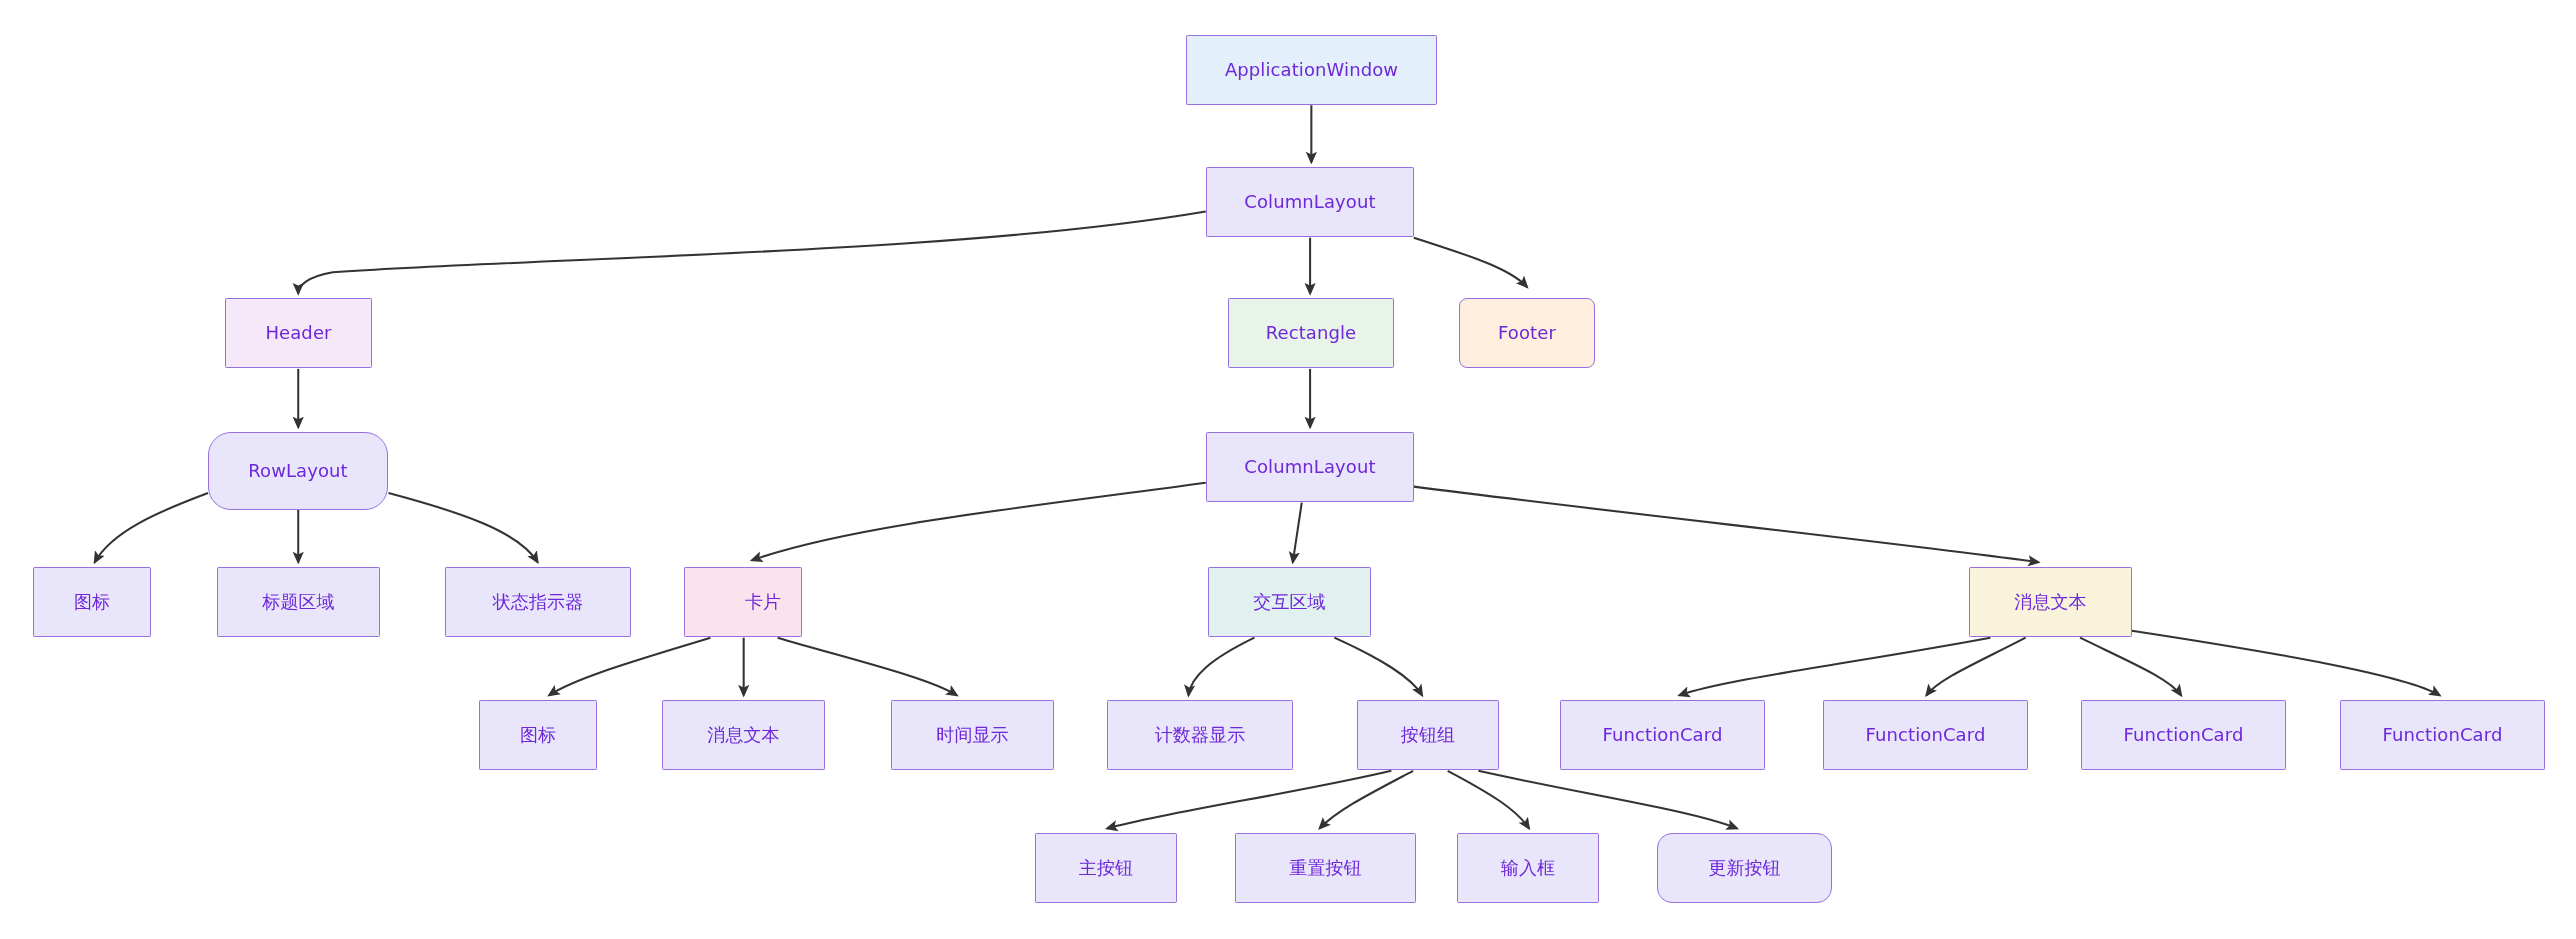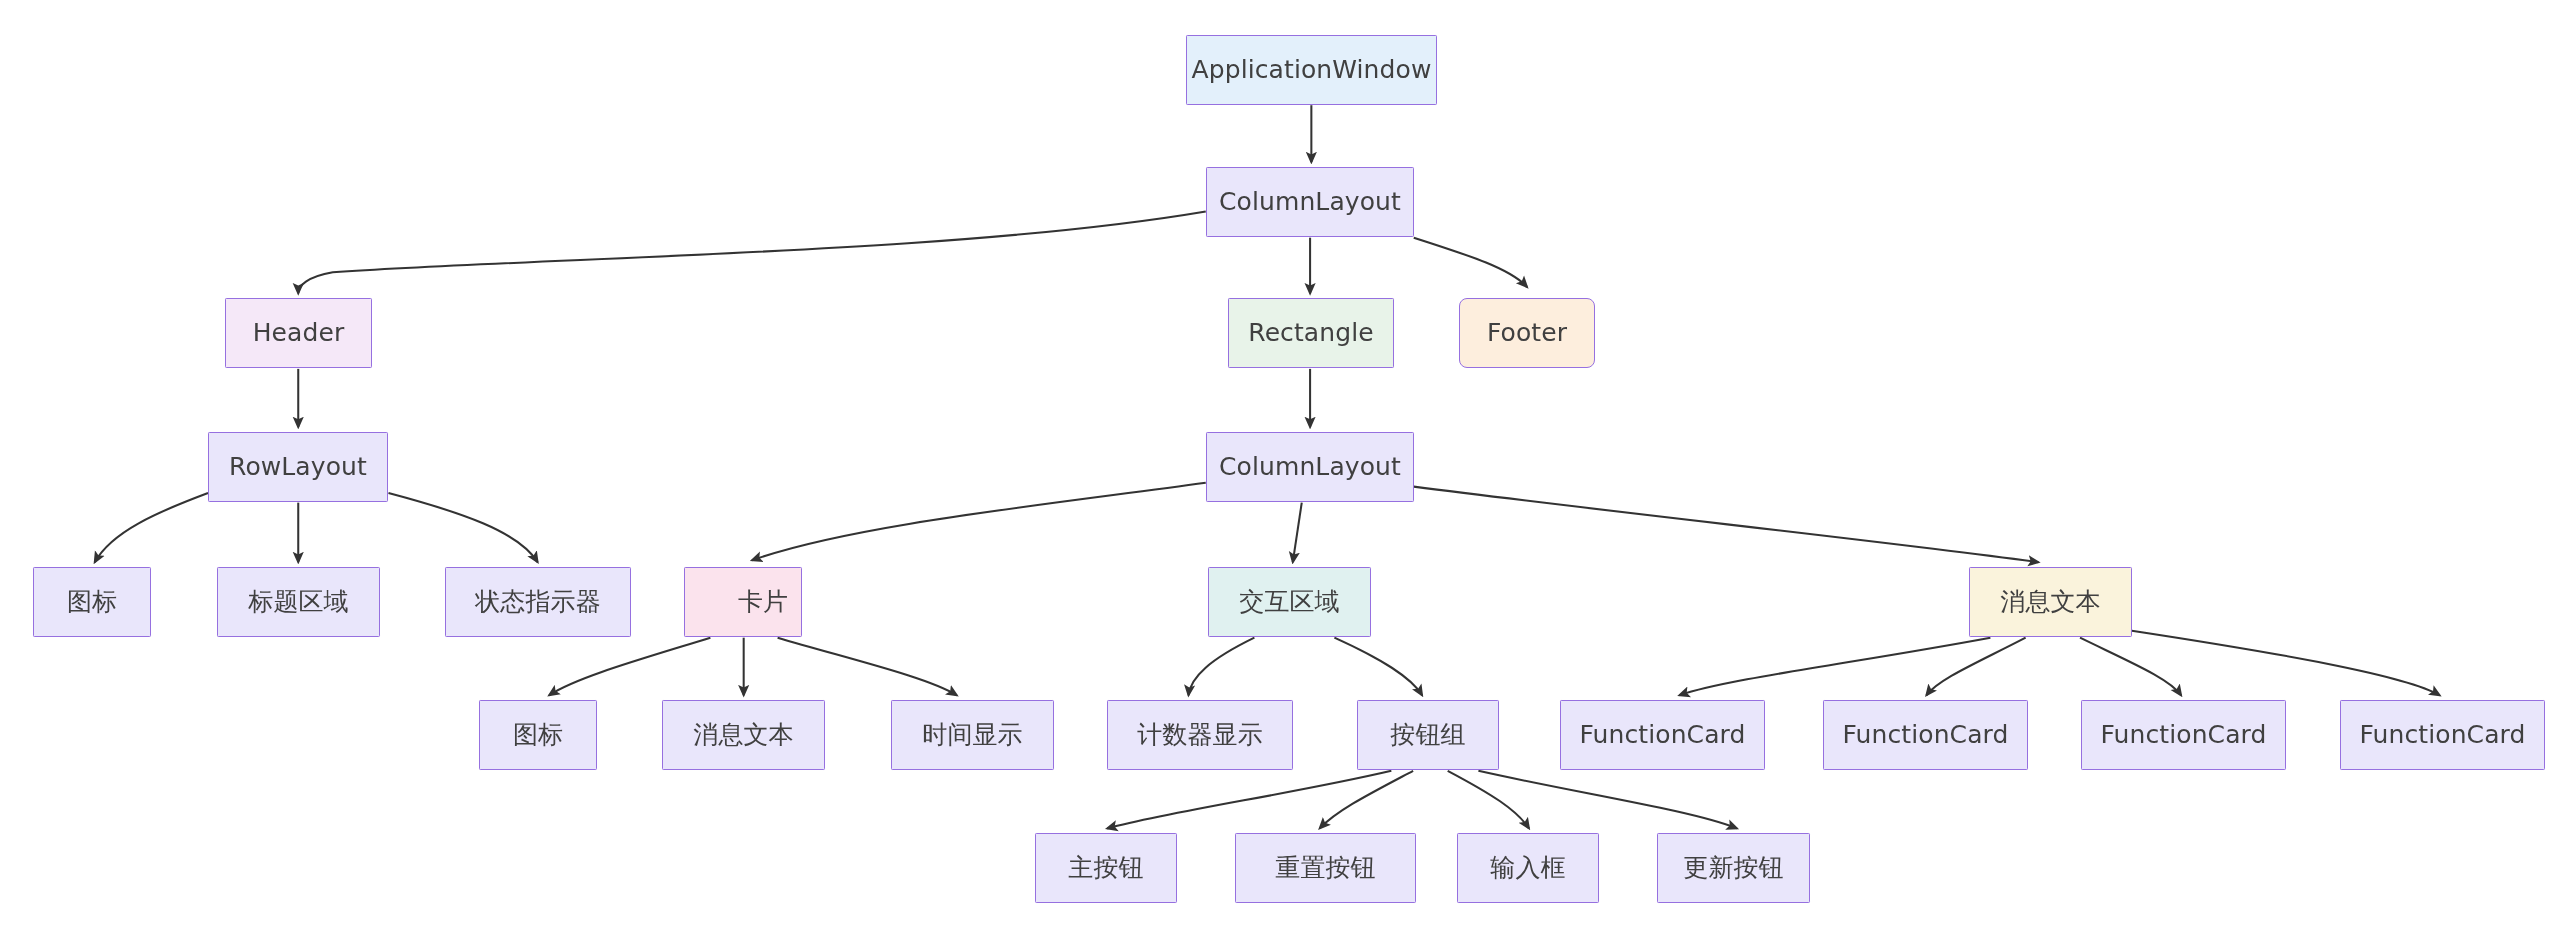--- a/index.html
+++ b/index.html
@@ -44,22 +44,22 @@
     height: 940px;
   }
   .node {
     position: absolute;
     box-sizing: border-box;
     border: 1.9px solid #9670e0;
     border-radius: 1.3px;
     display: flex;
     align-items: center;
     justify-content: center;
-    color: #404040;
-    font-size: 25px;
+    color: #6d28d9;
+    font-size: 18px;
     line-height: 1.1;
     letter-spacing: 0.1px;
     white-space: nowrap;
     text-align: center;
   }
   .node-label {
     display: block;
     padding: 0 3.8px;
   }
 </style>
@@ -110,21 +110,21 @@
       </div>
       <div class="node" style="left: 1228px; top: 298px; width: 166px; height: 70px; background: rgb(232, 243, 233); border-color: rgb(150, 112, 224);">
         <span class="node-label">Rectangle</span>
       </div>
       <div class="node" style="left: 225px; top: 298px; width: 147px; height: 70px; background: rgb(245, 232, 248); border-color: rgb(150, 112, 224);">
         <span class="node-label">Header</span>
       </div>
       <div class="node" style="left: 1459px; top: 298px; width: 136px; height: 70px; background: rgb(253, 238, 221); border-color: rgb(150, 112, 224); border-radius: 8px;">
         <span class="node-label">Footer</span>
       </div>
-      <div class="node" style="left: 208px; top: 432px; width: 180px; height: 70px; background: rgb(233, 230, 251); border-color: rgb(150, 112, 224);">
+      <div class="node" style="left: 208px; top: 432px; width: 180px; height: 78px; background: rgb(233, 230, 251); border-color: rgb(150, 112, 224); border-radius: 23px;">
         <span class="node-label">RowLayout</span>
       </div>
       <div class="node" style="left: 1206px; top: 432px; width: 208px; height: 70px; background: rgb(233, 230, 251); border-color: rgb(150, 112, 224);">
         <span class="node-label">ColumnLayout</span>
       </div>
       <div class="node" style="left: 33px; top: 567px; width: 118px; height: 70px; background: rgb(233, 230, 251); border-color: rgb(150, 112, 224);">
         <span class="node-label">图标</span>
       </div>
       <div class="node" style="left: 217px; top: 567px; width: 163px; height: 70px; background: rgb(233, 230, 251); border-color: rgb(150, 112, 224);">
         <span class="node-label">标题区域</span>
@@ -170,18 +170,18 @@
       </div>
       <div class="node" style="left: 1035px; top: 833px; width: 142px; height: 70px; background: rgb(233, 230, 251); border-color: rgb(150, 112, 224);">
         <span class="node-label">主按钮</span>
       </div>
       <div class="node" style="left: 1235px; top: 833px; width: 181px; height: 70px; background: rgb(233, 230, 251); border-color: rgb(150, 112, 224);">
         <span class="node-label">重置按钮</span>
       </div>
       <div class="node" style="left: 1457px; top: 833px; width: 142px; height: 70px; background: rgb(233, 230, 251); border-color: rgb(150, 112, 224);">
         <span class="node-label">输入框</span>
       </div>
-      <div class="node" style="left: 1657px; top: 833px; width: 153px; height: 70px; background: rgb(233, 230, 251); border-color: rgb(150, 112, 224);">
+      <div class="node" style="left: 1657px; top: 833px; width: 175px; height: 70px; background: rgb(233, 230, 251); border-color: rgb(150, 112, 224); border-radius: 15px;">
         <span class="node-label">更新按钮</span>
       </div>
     </div>
 </div>
 
 
 </body></html>

